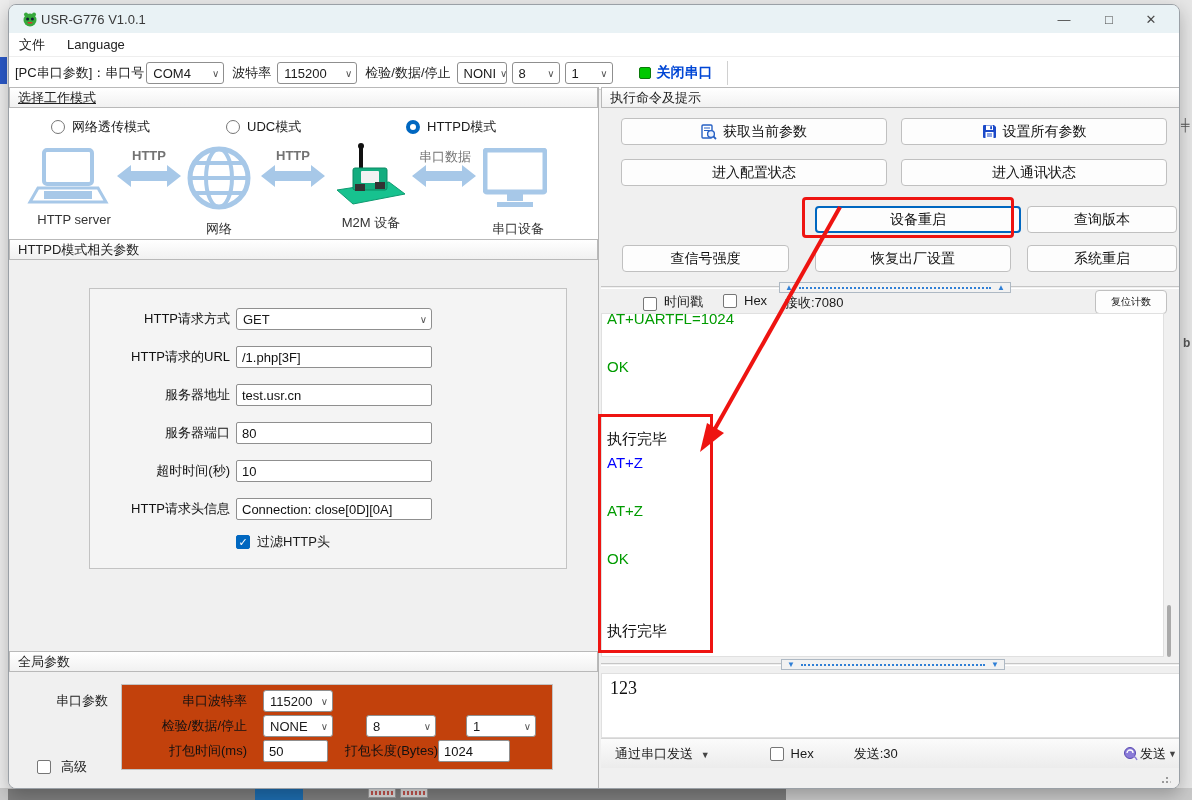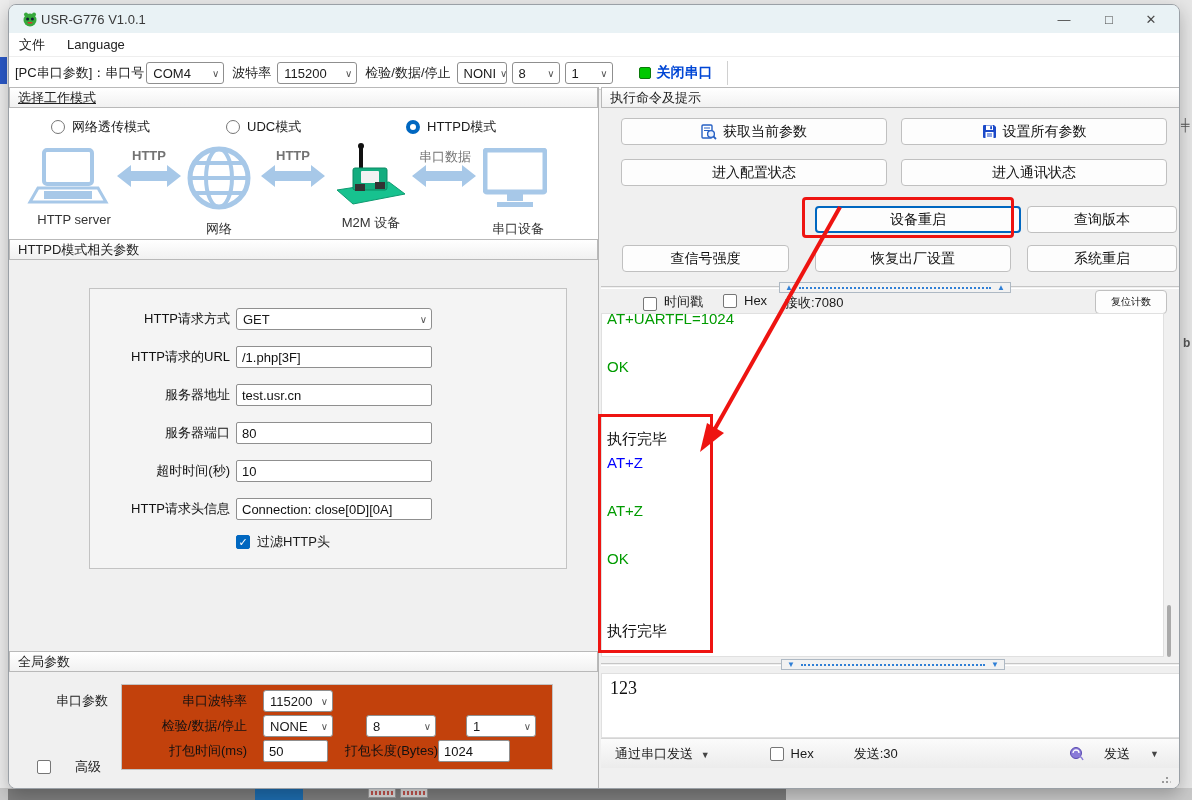--- a/index.html
+++ b/index.html
@@ -289,21 +289,21 @@
             <span class="chev">∨</span>
         </div>
       </div>
       <div class="form-row" style="left:0;top:55px;">
         <span class="g-label" style="width:125px;margin-right:16px;">打包时间(ms)</span>
         <input class="f-input" style="width: 65px;" value="50">
         <span class="g-label" style="width:110px;margin-right:0;">打包长度(Bytes)</span>
         <input class="f-input" style="width: 72px;" value="1024">
       </div>
     </div>
-    <div class="form-row" style="left:28px;top:86px;gap:24px;">
+    <div class="form-row" style="left:28px;top:86px;gap:10px;">
       <span class="checkbox"></span>
       <span>高级</span>
     </div>
   </div>
 
   <div class="abs group-header hdr-cmd">
     <span>执行命令及提示</span>
   </div>
   <div class="abs cmd-area">
     <div class="btn" style="left:20px;top:10px;width:266px;">
@@ -407,21 +407,21 @@
   <div class="abs send-bar">
     <span style="margin-left:14px;">
       <span>通过串口发送</span>
       <span style="font-size:9px;color:#444;margin-left:4px;">▼</span>
     </span>
     <span class="logbar" style="position:static;margin-left:60px;display:inline-flex;gap:7px;align-items:center;">
       <span class="checkbox"></span>
       <span>Hex</span>
     </span>
     <span style="margin-left:40px;">发送:30</span>
-    <span style="margin-left:auto;margin-right:22px;display:inline-flex;align-items:center;gap:20px;">
+    <span style="margin-left:auto;margin-right:4px;display:inline-flex;align-items:center;gap:2px;">
       <svg width="15" height="15" viewBox="0 0 15 15">
         <circle cx="7" cy="7" r="5.5" fill="#8a7bd8" stroke="#5a4ab0"></circle>
         <path d="M4 7 a3 3 0 0 1 6 0" fill="none" stroke="#fff" stroke-width="1.3"></path>
         <path d="M10 10 q3 1 4 4" fill="none" stroke="#8a7bd8" stroke-width="1.4"></path>
       </svg>
       <span>发送</span>
       <span style="font-size:9px;color:#444;">▼</span>
     </span>
   </div>
   <div class="abs status-strip">

